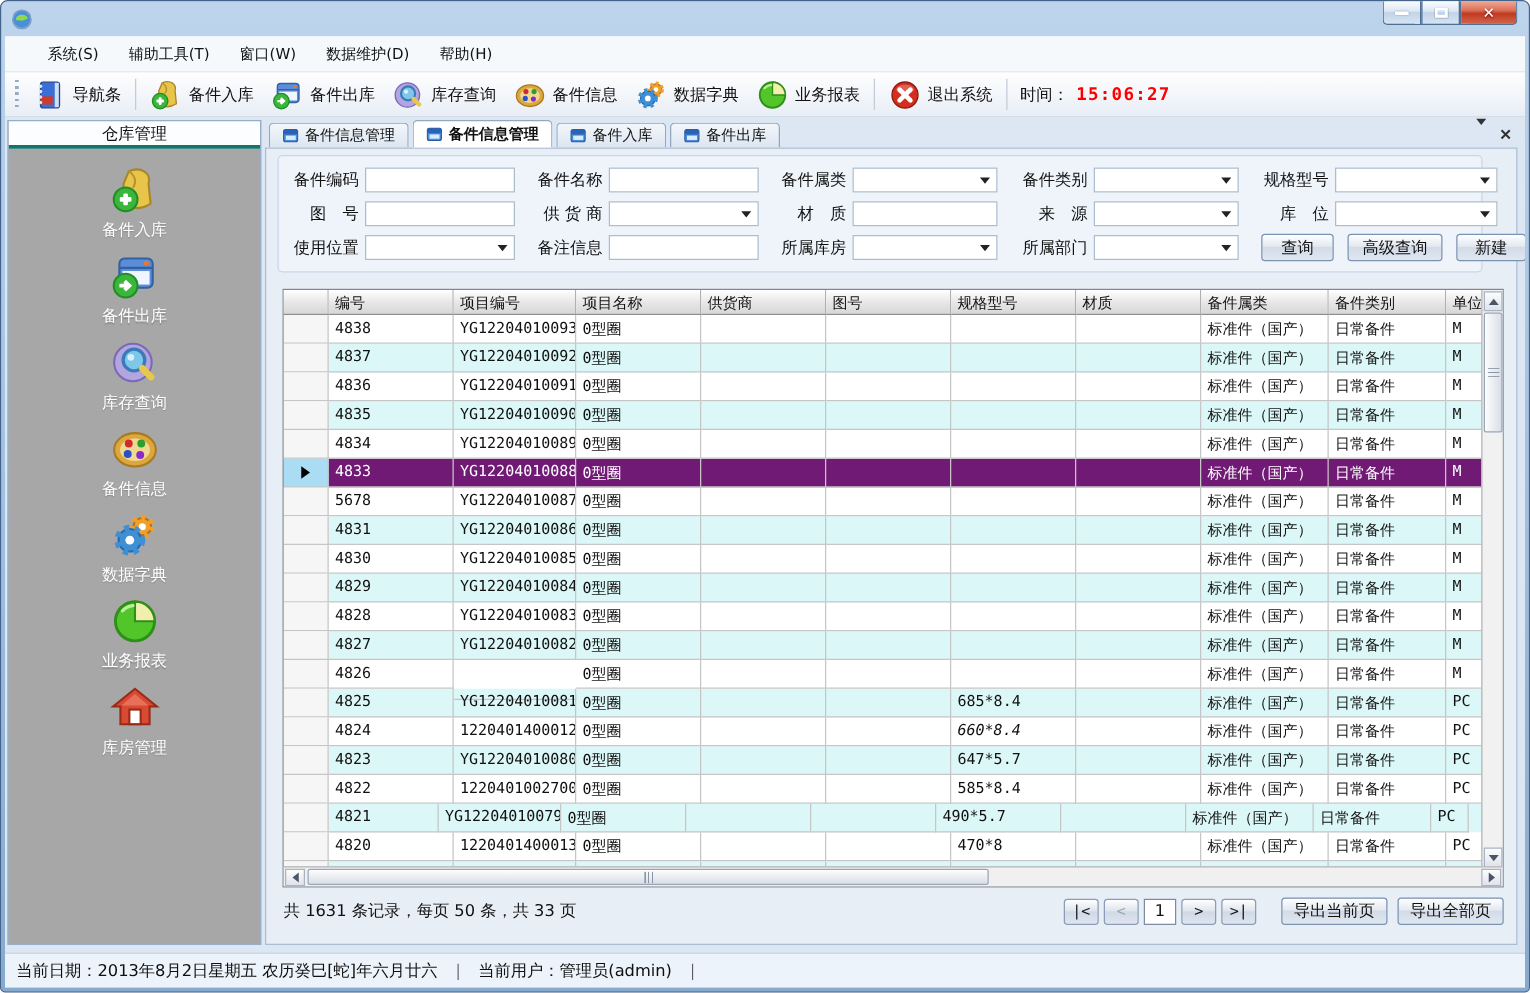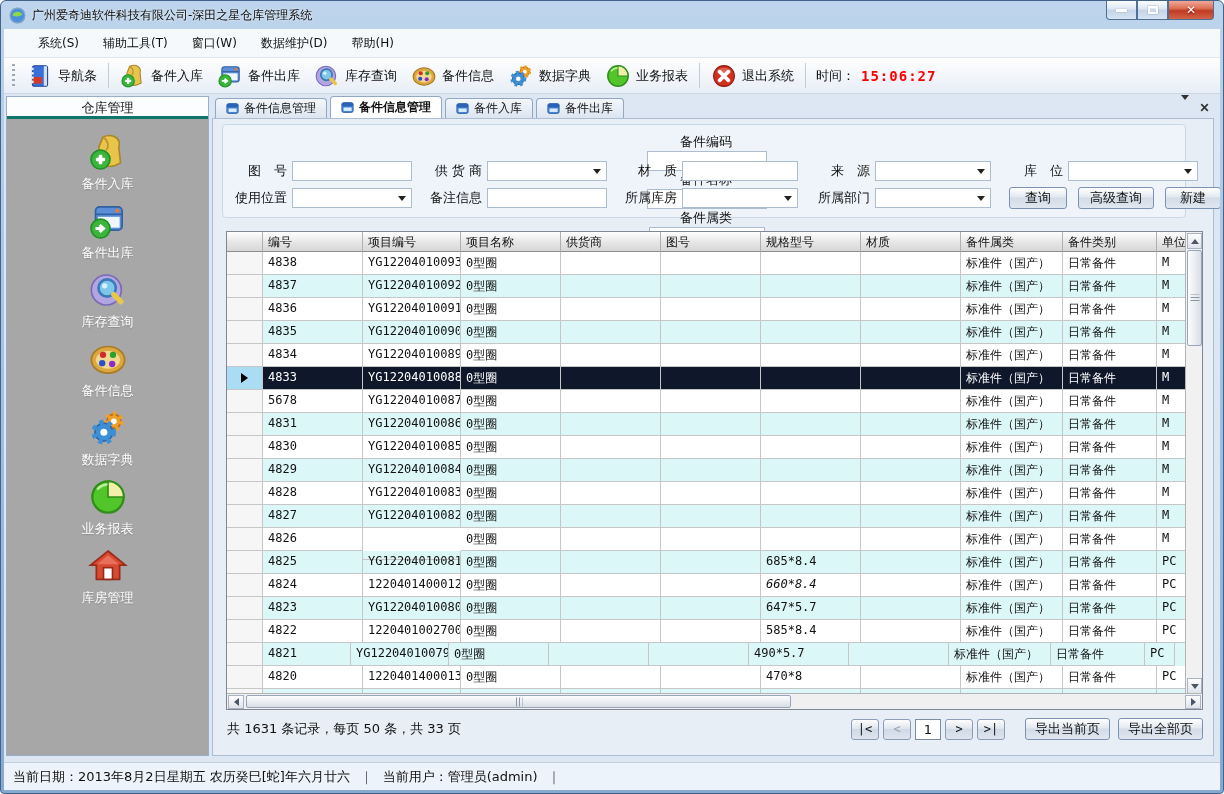--- a/index.html
+++ b/index.html
@@ -55,38 +55,38 @@
        background:linear-gradient(#f3f7fb,#dce5f0);border:1px solid #92a8c2;border-bottom:none;border-radius:4px 4px 0 0;cursor:default;}
   .tab.active{background:#fff;font-weight:bold;height:22px;position:relative;z-index:3;}
   .tab-icon{width:13px;height:13px;}
   .tab-icon svg{width:100%;height:100%;}
   .strip-icons{position:absolute;right:4px;top:4px;display:flex;gap:10px;align-items:center;}
   .content{position:absolute;left:0;right:0;top:22px;bottom:0;background:#e8eef6;border:1px solid #aabdd3;}
   
   .search-panel{position:absolute;left:9px;top:5px;width:964px;height:94px;background:#eff4fb;
                 border:1px solid #c9d7e8;border-radius:4px;}
   .form-row{position:absolute;left:8px;right:8px;height:22px;display:flex;align-items:center;}
-  .fr0{top:8px;flex-direction:column;}.fr1{top:35px;}.fr2{top:62px;}
+  .fr0{top:8px;}.fr1{top:35px;}.fr2{top:62px;}
   .fld-label{width:56px;text-align:right;font-size:13px;white-space:nowrap;flex:none;}
   .ctl{height:20px;background:#fff;border:1px solid #abbdce;margin-left:5px;position:relative;flex:none;}
   .w120{width:120px;}.w116{width:116px;}.w130{width:130px;}
   .gap14{width:14px;flex:none;}.gap16{width:16px;flex:none;}
   .sel::after{content:"";position:absolute;right:5px;top:7px;border-left:4px solid transparent;border-right:4px solid transparent;border-top:5px solid #222;}
   .btn{height:22px;background:linear-gradient(#fefefe,#e3e9f1 45%,#d2dbe7 50%,#e0e7f0);border:1px solid #7b93b3;
        border-radius:3px;font-size:13px;display:flex;align-items:center;justify-content:center;cursor:default;flex:none;}
   .btn-0{width:58px;margin-left:18px;}.btn-1{width:76px;margin-left:11px;}.btn-2{width:56px;margin-left:11px;}
   
   .grid{position:absolute;left:13px;top:112px;width:977px;height:479px;border:1px solid #7f8894;background:#fff;font-family:"DejaVu Sans Mono","Liberation Mono",monospace;}
   .g-hdr{display:flex;height:20px;width:960px;}
   .g-hcell{background:linear-gradient(#ffffff,#e6e6e6 55%,#d7d7d7);border-right:1px solid #b0b0b0;border-bottom:1px solid #8d8d8d;
            padding:2px 0 0 5px;font-size:12px;overflow:hidden;white-space:nowrap;flex:none;font-family:"DejaVu Sans","Liberation Sans",sans-serif;}
   .g-body{width:960px;height:443px;overflow:hidden;}
   .g-row{display:flex;height:23px;background:#fff;}
   .g-row.alt{background:#dcf7f7;}
-  .g-row.selected{background:#0f172a;color:#fff;}
+  .g-row.selected{background:#701a75;color:#fff;}
   .g-row.partial{height:6px;overflow:hidden;}
   .g-cell{border-right:1px solid #c6c6c6;border-bottom:1px solid #c6c6c6;padding:3px 0 0 5px;font-size:12px;
           overflow:hidden;white-space:nowrap;flex:none;}
   .g-selcell{background:#f6f6f6;display:flex;align-items:center;justify-content:center;padding:0;}
   .g-row.selected .g-selcell{background:#aadcf4;}
   .rowptr{width:0;height:0;border-top:5px solid transparent;border-bottom:5px solid transparent;border-left:7px solid #000;}
   
   .vscroll{position:absolute;top:0;right:0;width:17px;height:463px;background:#f1f1f1;border-left:1px solid #b3b3b3;}
   .hscroll{position:absolute;bottom:0;left:0;width:975px;height:16px;background:#f0f0f0;border-top:1px solid #b3b3b3;}
   .sb-btn{position:absolute;background:linear-gradient(#fdfdfd,#dfe3ea);border:1px solid #a8b4c4;display:flex;align-items:center;justify-content:center;}
@@ -125,21 +125,20 @@
 
 <div class="win">
   <div class="titlebar">
     <span class="tb-icon" style="width:17px;height:17px;">
       <svg viewBox="0 0 16 16">
           <circle cx="8" cy="8" r="7" fill="#4a90d8" stroke="#2a5a9f"></circle>
           <path d="M3.5 8.5 a4.5 3.5 0 0 1 9 -1 L8 9 Z" fill="#8fd84a"></path>
           <circle cx="8" cy="8" r="7" fill="none" stroke="#fff" stroke-opacity=".4" stroke-width="1.4"></circle>
         </svg>
     </span>
-    <span class="title-text">广州爱奇迪软件科技有限公司-深田之星仓库管理系统</span>
     <div class="ctrl-group">
       <div class="ctrl">
           <div class="g-min"></div>
         </div>
       <div class="ctrl">
           <div class="g-max"></div>
         </div>
       <div class="ctrl close">
           <div class="g-close">✕</div>
         </div>

